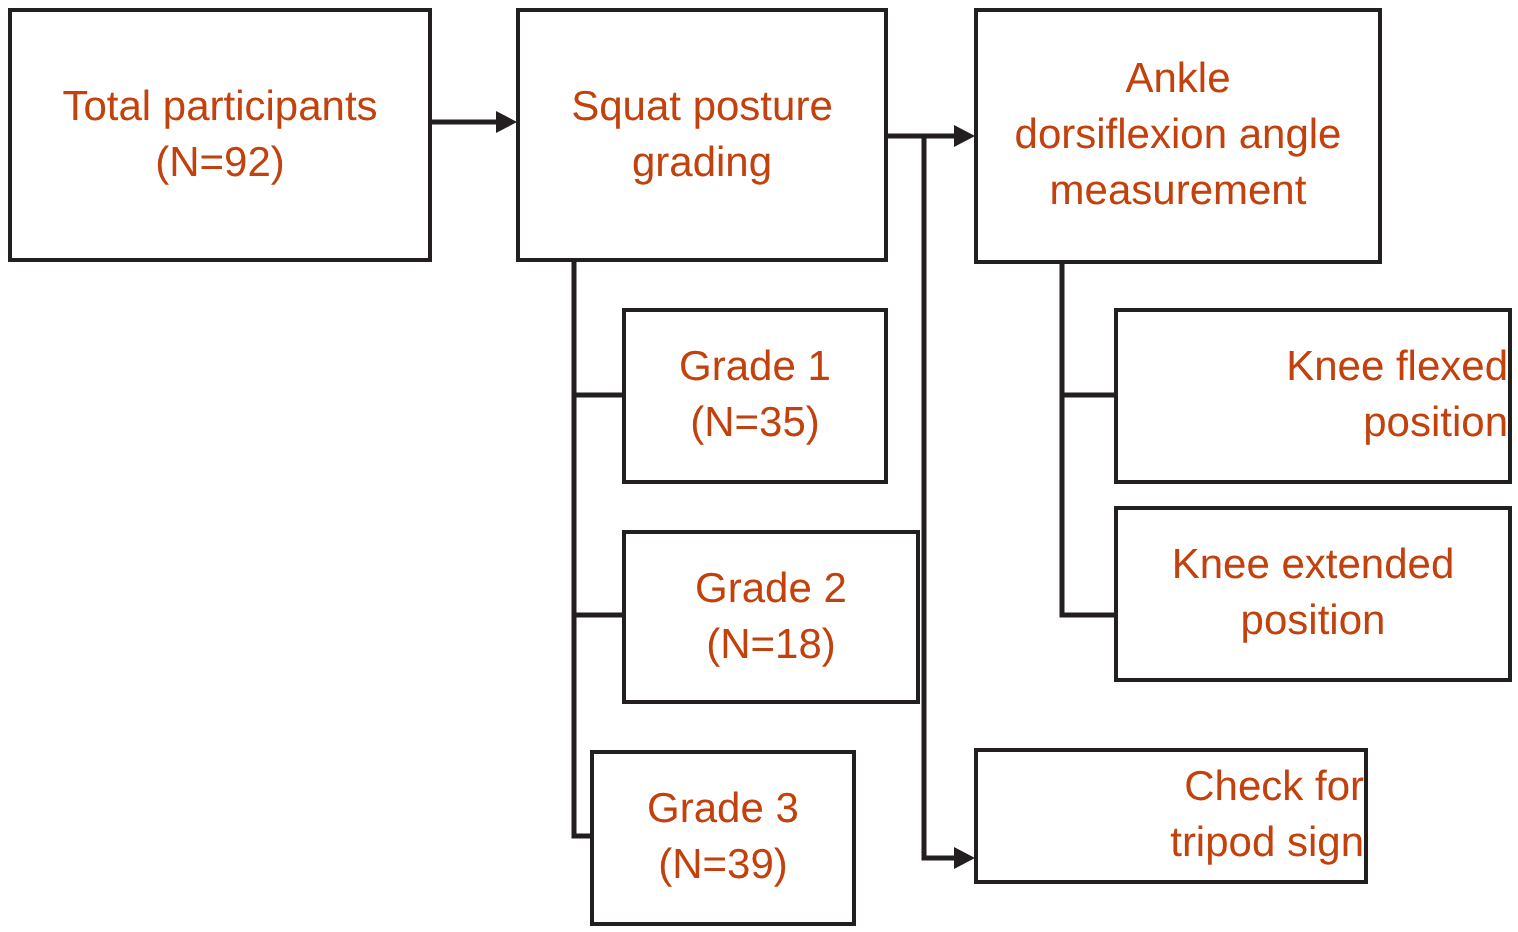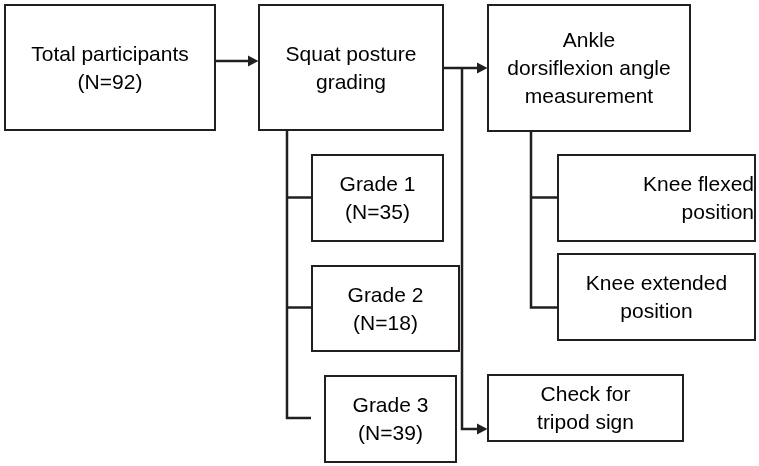--- a/index.html
+++ b/index.html
@@ -6,21 +6,21 @@
     margin: 0;
     padding: 0;
     background: #ffffff;
   }
   #figure {
     position: relative;
     width: 759px;
     height: 466px;
     background: #ffffff;
     font-family: "Liberation Sans", sans-serif;
-    color: #000000;
+    color: #c2410c;
     overflow: hidden;
   }
   #connectors {
     position: absolute;
     left: 0;
     top: 0;
     width: 759px;
     height: 466px;
   }
   #connectors line,
@@ -46,24 +46,24 @@
     text-align: center;
     font-size: 21px;
     line-height: 28px;
   }
   
   #node-total         { left: 4px;   top: 4px;   width: 212px; height: 127px; }
   #node-squat         { left: 258px; top: 4px;   width: 186px; height: 127px; }
   #node-ankle         { left: 487px; top: 4px;   width: 204px; height: 128px; align-items: center; }
   #node-grade1        { left: 311px; top: 154px; width: 133px; height: 88px; }
   #node-grade2        { left: 311px; top: 265px; width: 149px; height: 87px; }
-  #node-grade3        { left: 324px; top: 375px; width: 133px; height: 88px; }
+  #node-grade3        { left: 295px; top: 375px; width: 133px; height: 88px; }
   #node-knee-flexed   { left: 557px; top: 154px; width: 199px; height: 88px; align-items: flex-end; }
   #node-knee-extended { left: 557px; top: 253px; width: 199px; height: 88px; }
-  #node-tripod        { left: 487px; top: 374px; width: 197px; height: 68px; }
+  #node-tripod        { left: 487px; top: 374px; width: 197px; height: 68px; align-items: flex-end; }
 </style>
 </head>
 <body>
 
 <div id="figure">
 
   <svg id="connectors" viewBox="0 0 759 466" xmlns="http://www.w3.org/2000/svg">
 
     <line x1="215" y1="61" x2="250" y2="61"></line>
     <polygon points="248,55.5 258.5,61 248,66.5"></polygon>

